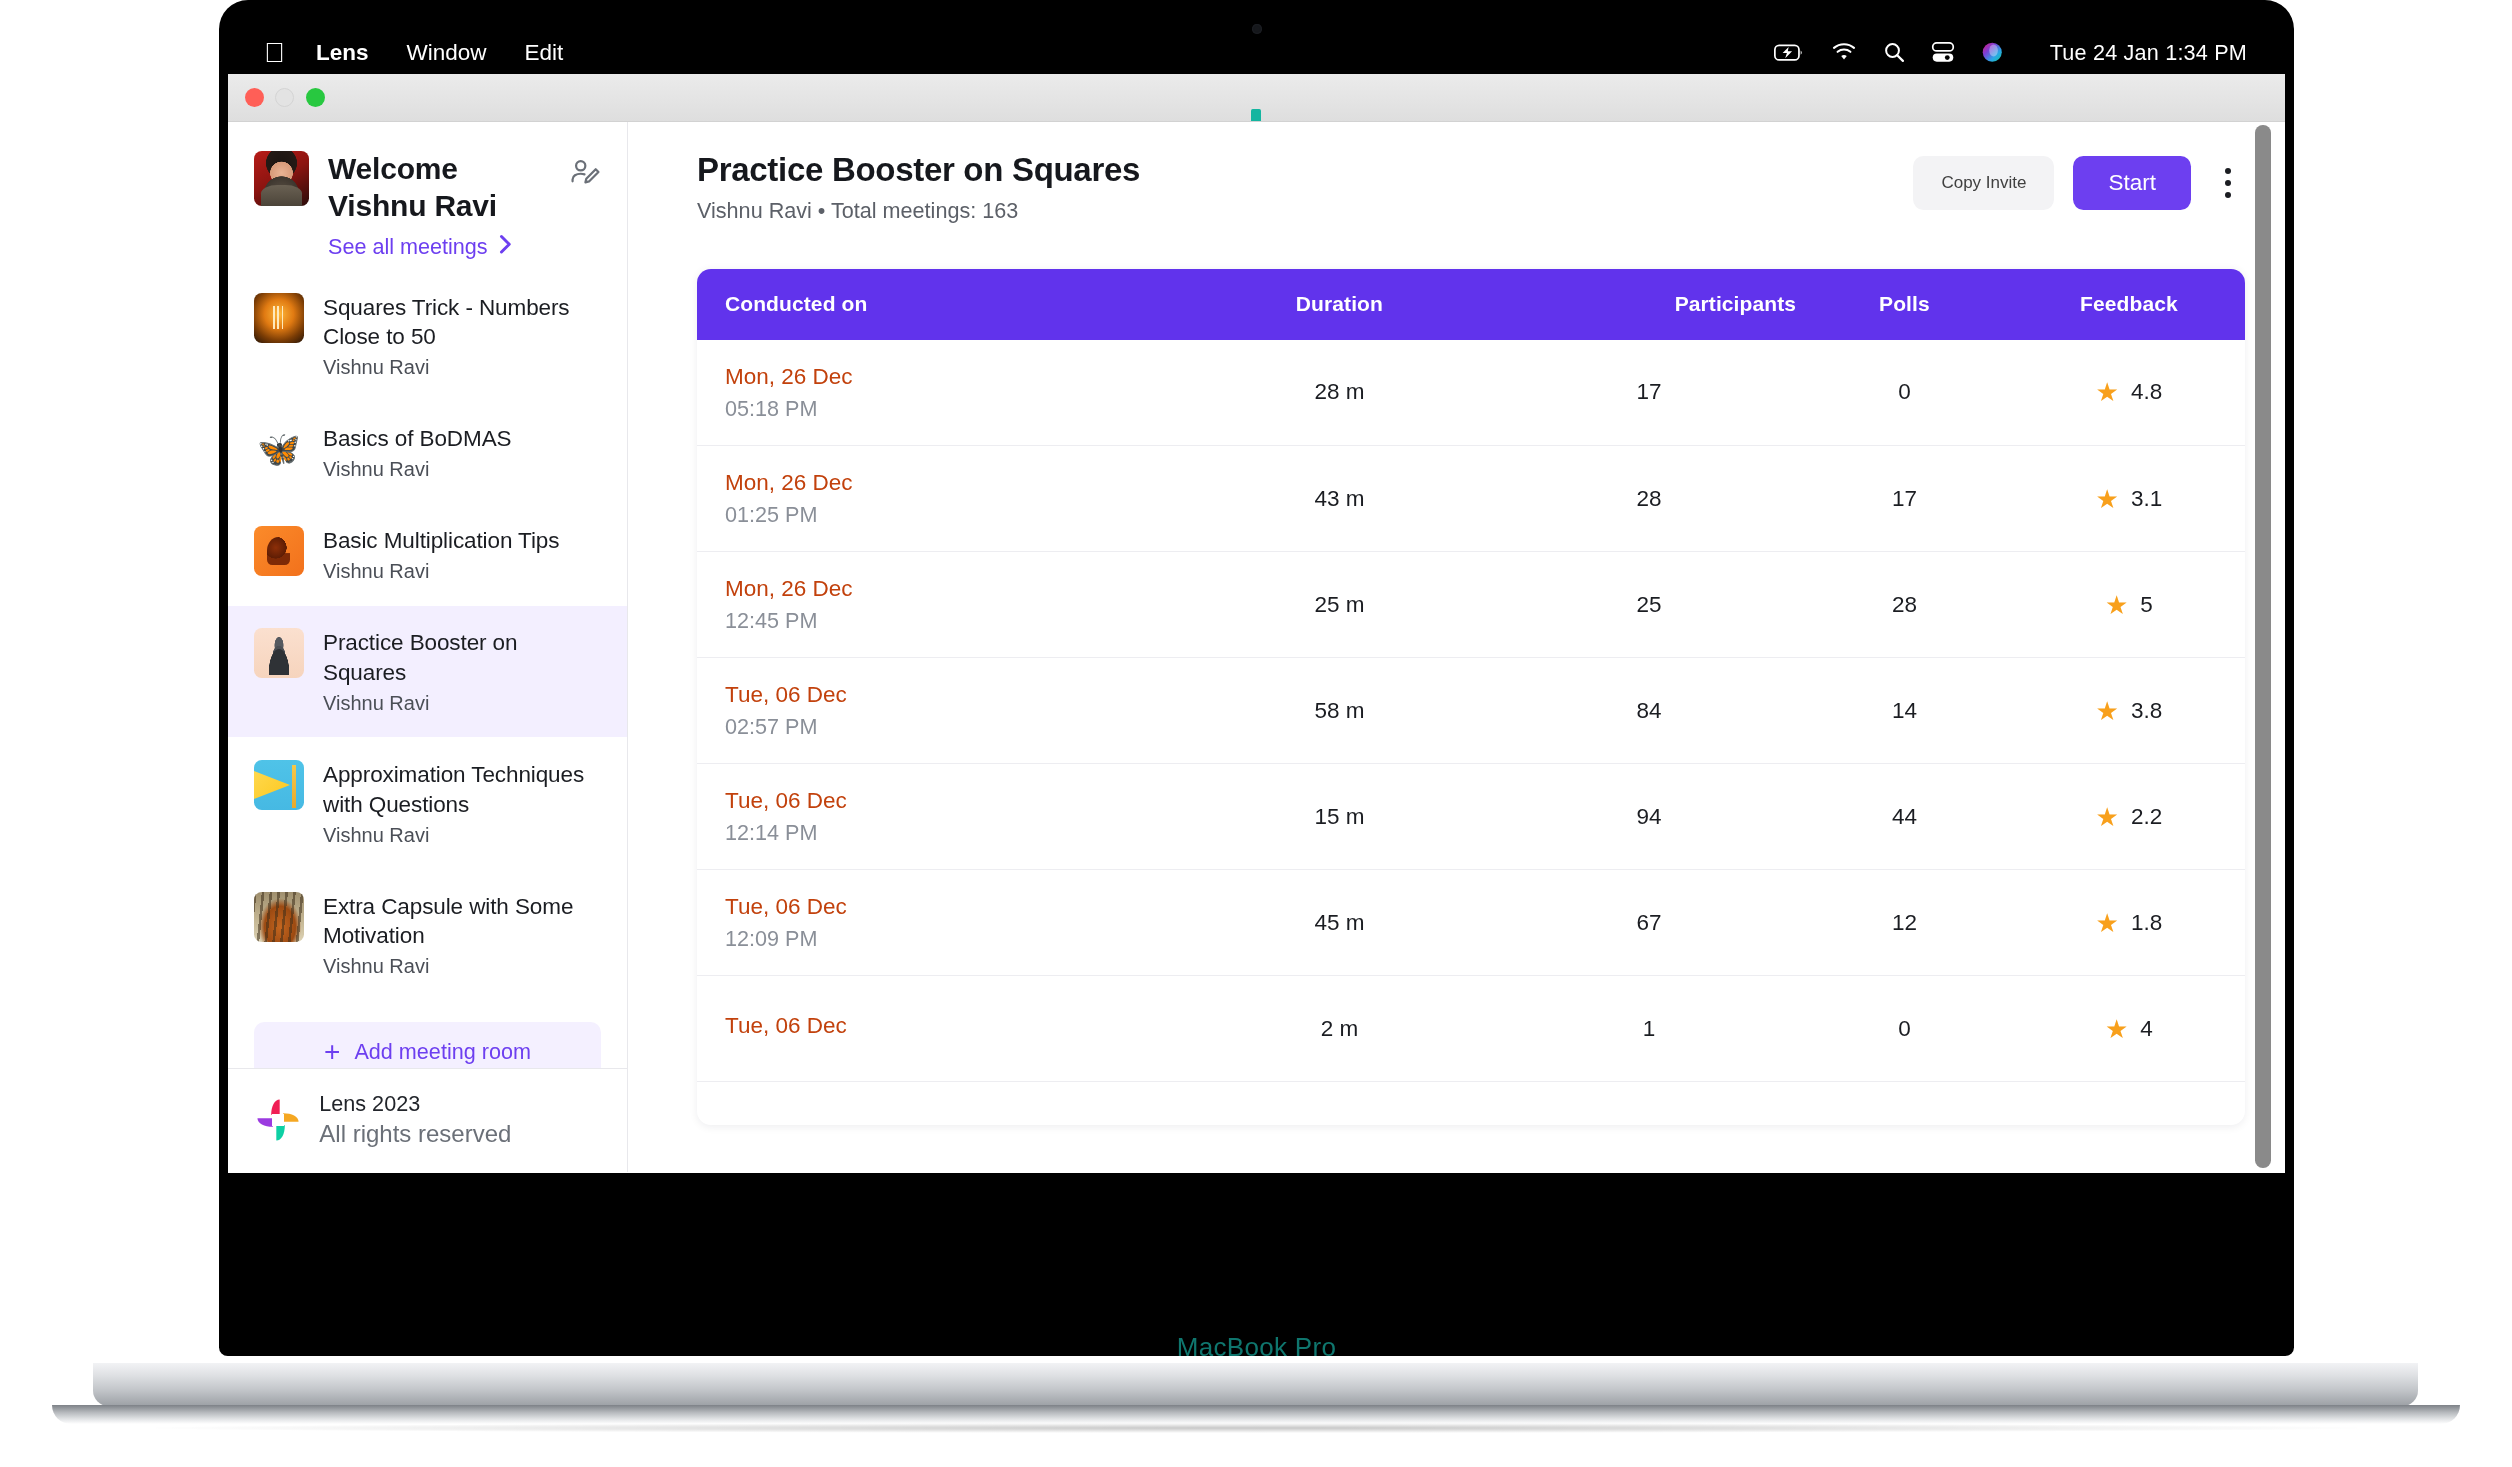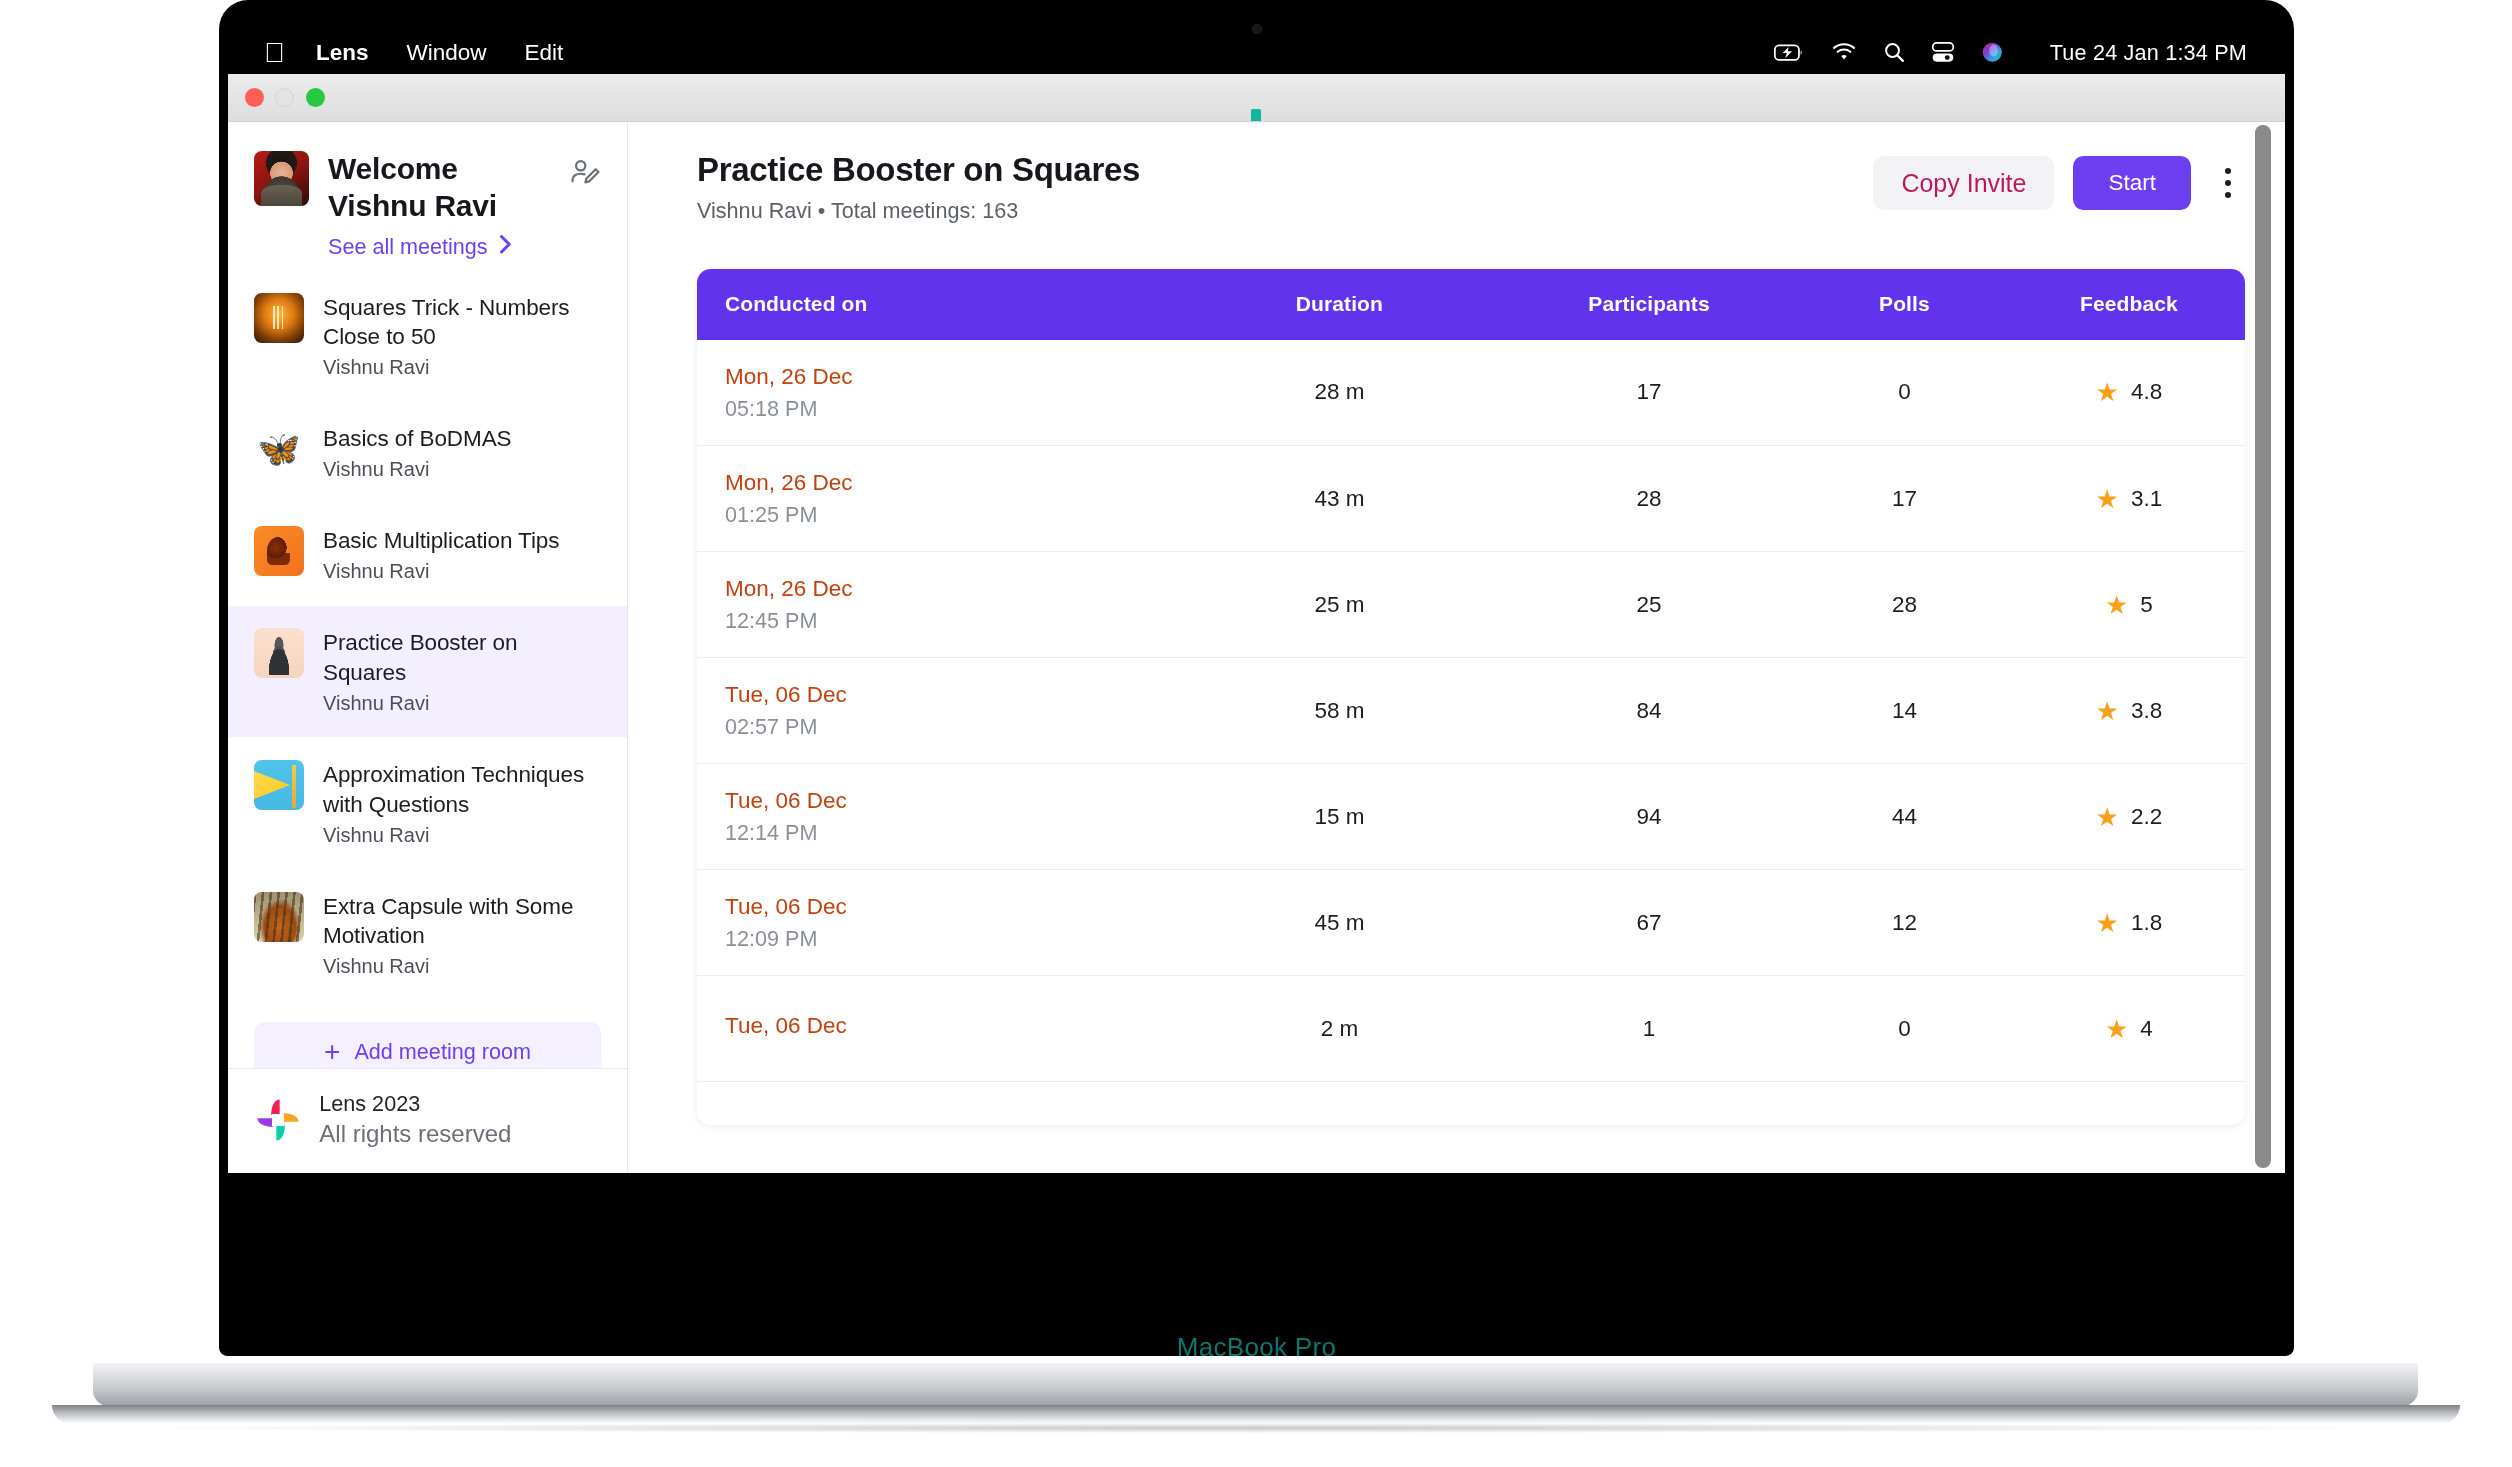--- a/index.html
+++ b/index.html
@@ -198,21 +198,21 @@
 
   
   #main { flex: 1; position: relative; background: #ffffff; overflow: hidden; }
   #main-inner { padding: 29px 40px 0 69px; }
   #main-head { display: flex; align-items: flex-start; }
   #page-title { font-size: 33px; font-weight: bold; color: #16181d; letter-spacing: -0.3px; }
   #page-sub { font-size: 21.6px; color: #5c6068; margin-top: 8.7px; }
   #head-actions { margin-left: auto; display: flex; align-items: center; gap: 19px; padding-top: 5.2px; }
   #copy-invite-btn {
     height: 54px; padding: 0 28px; border-radius: 10.4px; background: #f3f3f5;
-    color: #be185d; font-size: 25px; display: flex; align-items: center; cursor: pointer;
+    color: #404040; font-size: 17px; display: flex; align-items: center; cursor: pointer;
   }
   #start-btn {
     height: 54px; padding: 0 35px; border-radius: 10.4px; background: #6d3ff0;
     color: #ffffff; font-size: 22.5px; display: flex; align-items: center; cursor: pointer;
   }
   #kebab-btn { width: 35px; display: flex; flex-direction: column; align-items: center; gap: 6px; cursor: pointer; padding: 7px 0; }
   .kdot { width: 6px; height: 6px; border-radius: 50%; background: #1b1d22; }
 
   
   #table-card {
@@ -221,21 +221,21 @@
     height: 856px;
   }
   table { width: 100%; border-collapse: collapse; table-layout: fixed; }
   thead th {
     background: #6133ec; color: #ffffff; font-size: 21px; font-weight: bold;
     height: 71px; text-align: center; letter-spacing: 0.1px;
   }
   thead th.col-date { text-align: left; padding-left: 28px; }
   .col-date { width: 31%; }
   .col-dur { width: 21%; }
-  .col-part { width: 19%; }
+  .col-part { width: 19%; text-align: right; }
   .col-polls { width: 14%; }
   .col-feed { width: 15%; }
   tbody tr { border-bottom: 0.9px solid #ededf1; height: 106px; }
   tbody td { text-align: center; font-size: 22.5px; color: #1b1d22; }
   td.cell-date { text-align: left; padding-left: 28px; }
   .d-date { font-size: 22.5px; color: #c2410c; font-weight: 500; line-height: 1.25; }
   .d-time { font-size: 21.6px; color: #8a8f98; margin-top: 5.2px; }
   .feedback-cell { display: flex; align-items: center; justify-content: center; gap: 12px; }
   .star { color: #f8a01c; font-size: 26px; line-height: 1; }
 

